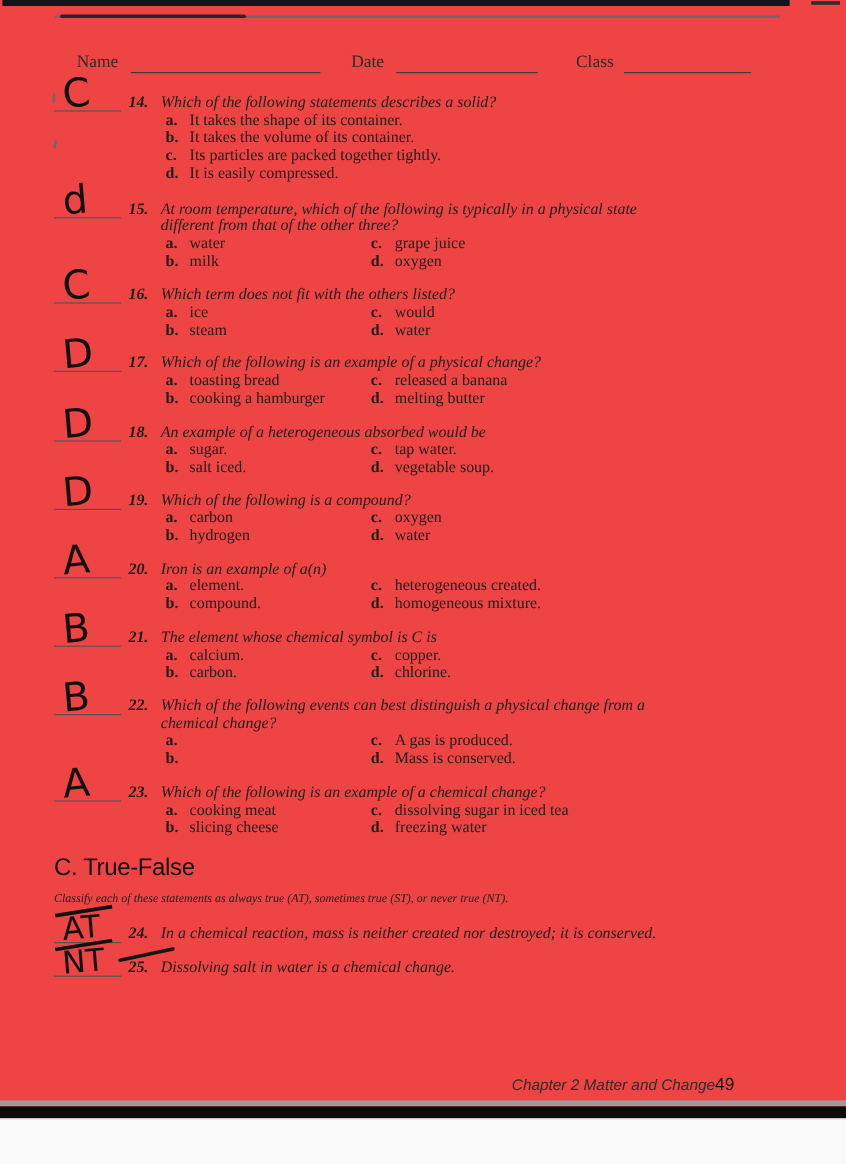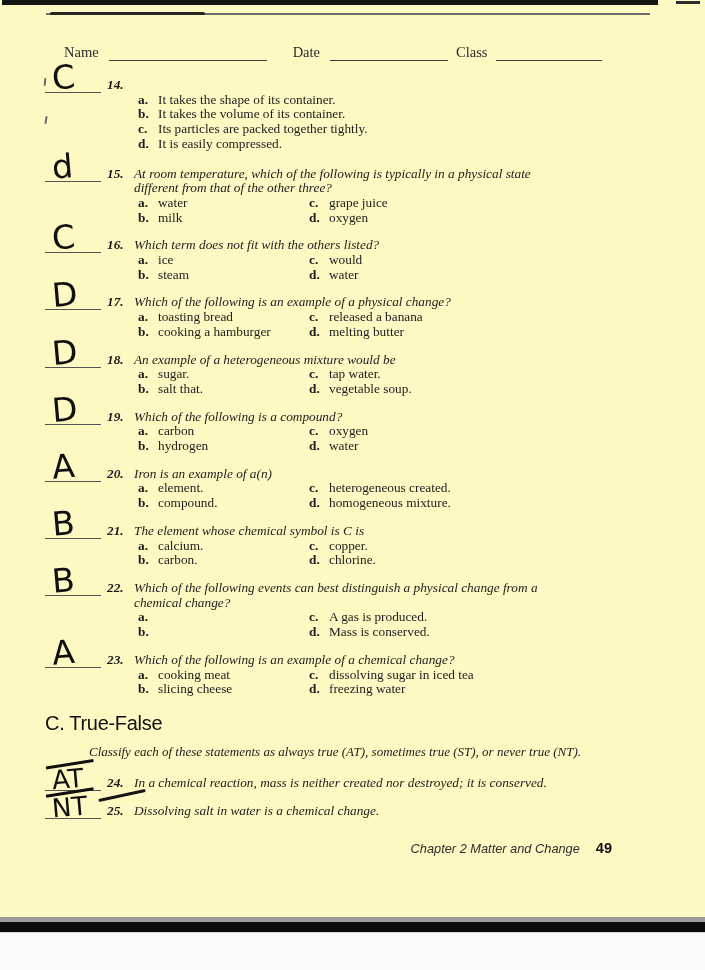--- a/index.html
+++ b/index.html
@@ -4,21 +4,21 @@
 <style>
   * { margin:0; padding:0; box-sizing:border-box; }
   html,body { width:705px; height:970px; }
   body {
     font-family:"Liberation Serif", serif;
     color:#1e1e1e;
     background:#ededed;
     position:relative;
     overflow:hidden;
   }
-  .page { position:absolute; inset:0; background:#fef9c3; }
+  .page { position:absolute; inset:0; background:#ef4444; }
 
   
   .top-bar      { position:absolute; top:0; left:2px; width:656px; height:5px; background:#141414; }
   .top-bar-dash { position:absolute; top:1px; left:676px; width:24px; height:3px; background:#2e2e2e; }
   .top-line     { position:absolute; top:13px; left:46px; width:604px; height:2px; background:#6a6a6a; }
   .top-line-dark{ position:absolute; top:12px; left:50px; width:155px; height:3px; background:#262626; border-radius:2px; }
   .tick         { position:absolute; width:2px; height:8px; background:#6b6b6b; border-radius:1px; }
   .tick1 { left:44px; top:78px; transform:rotate(5deg); }
   .tick2 { left:45px; top:116px; transform:rotate(10deg); }
   .stray-mark   { position:absolute; left:98px; top:794px; width:48px; height:3px; background:#161616; transform:rotate(-12deg); border-radius:2px; }
@@ -27,21 +27,21 @@
   .bottom-area  { position:absolute; top:932px; left:0; width:705px; height:38px; background:#f9f9f9; border-top:1px solid #d9d9d9; }
 
   
   .header { position:absolute; top:44px; left:64px; display:flex; align-items:flex-end;
             font-size:14.5px; color:#2c2c2c; }
   .blank-line { border-bottom:1.4px solid #3d3d3d; height:15px; }
   .name-line  { width:158px; margin-left:10px; }
   .date-line  { width:118px; margin-left:10px; }
   .class-line { width:106px; margin-left:9px; }
   .date-label  { margin-left:26px; }
-  .class-label { margin-left:8px; }
+  .class-label { margin-left:32px; }
 
   
   .content { position:absolute; top:78px; left:45px; width:618px; }
 
   .question { display:flex; margin-bottom:13px; position:relative; }
   .question.q-first { margin-bottom:15px; }
 
   .answer-area { width:62px; flex:none; position:relative; }
   .answer-blank { position:absolute; top:14px; left:0; width:56px; border-bottom:1.6px solid #555; }
   .handwriting {
@@ -65,27 +65,27 @@
   .options.single { grid-template-columns:1fr; }
   .options.double { grid-template-columns:171px 1fr; }
   .option { display:flex; }
   .opt-letter { font-weight:bold; width:20px; flex:none; }
 
   
   .tf-heading {
     font-family:"Liberation Sans", sans-serif; font-weight:normal;
     font-size:20px; color:#101010; margin:15px 0 9px 0; letter-spacing:-0.3px;
   }
-  .tf-instructions { font-style:italic; font-size:13px; color:#202020; margin-bottom:16px;margin-left:44px; }
+  .tf-instructions { font-style:italic; font-size:10px; color:#202020; margin-bottom:16px; }
 
   
-  .footer { position:absolute; top:840px; right:93px; display:flex; align-items:center;
+  .footer { position:absolute; top:896px; right:93px; display:flex; align-items:flex-start;
             font-family:"Liberation Sans", sans-serif; }
   .footer-chapter { font-style:italic; font-size:12.8px; color:#2d2d2d; }
-  .footer-page { font-weight:bold; font-size:14.5px; color:#111; margin-left:16px; }
+  .footer-page { font-weight:normal; font-size:14.5px; color:#111; }
 </style>
 </head>
 <body>
 
 <div class="page">
 
   <div class="top-bar"></div>
   <div class="top-bar-dash"></div>
   <div class="top-line"></div>
   <div class="top-line-dark"></div>
@@ -108,20 +108,21 @@
   <div class="content">
     <div id="mc-questions">
         <div class="question q-first">
     <div class="answer-area">
       <span class="answer-blank"></span>
       <span class="handwriting">C</span>
     </div>
     <div class="q-body">
       <div class="q-stemline">
         <span class="q-num">14.</span>
+        <span class="q-stem">Which of the following statements describes a solid?</span>
       </div>
       <div class="options single">
               <span class="option">
                 <span class="opt-letter">a.</span>
                 <span class="opt-text">It takes the shape of its container.</span>
               </span>
               <span class="option">
                 <span class="opt-letter">b.</span>
                 <span class="opt-text">It takes the volume of its container.</span>
               </span>
@@ -227,34 +228,34 @@
     </div>
   </div>
         <div class="question">
     <div class="answer-area">
       <span class="answer-blank"></span>
       <span class="handwriting">D</span>
     </div>
     <div class="q-body">
       <div class="q-stemline">
         <span class="q-num">18.</span>
-        <span class="q-stem">An example of a heterogeneous mixture would be</span>
+        <span class="q-stem">An example of a heterogeneous absorbed would be</span>
       </div>
       <div class="options double">
               <span class="option">
                 <span class="opt-letter">a.</span>
                 <span class="opt-text">sugar.</span>
               </span>
               <span class="option">
                 <span class="opt-letter">c.</span>
                 <span class="opt-text">tap water.</span>
               </span>
               <span class="option">
                 <span class="opt-letter">b.</span>
-                <span class="opt-text">salt that.</span>
+                <span class="opt-text">salt iced.</span>
               </span>
               <span class="option">
                 <span class="opt-letter">d.</span>
                 <span class="opt-text">vegetable soup.</span>
               </span>
             </div>
     </div>
   </div>
         <div class="question">
     <div class="answer-area">

